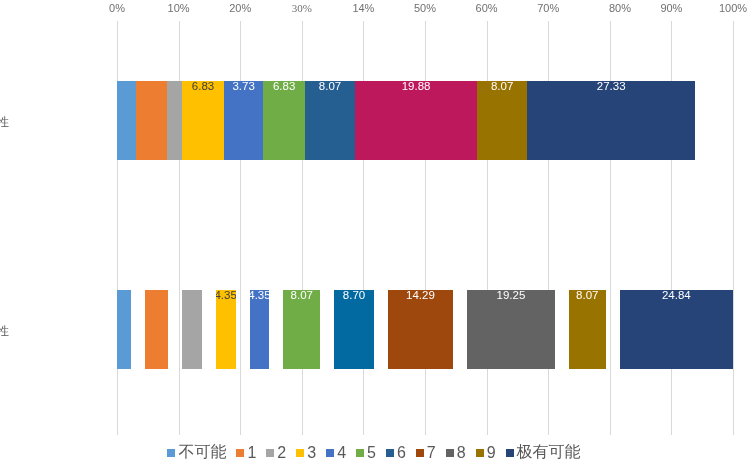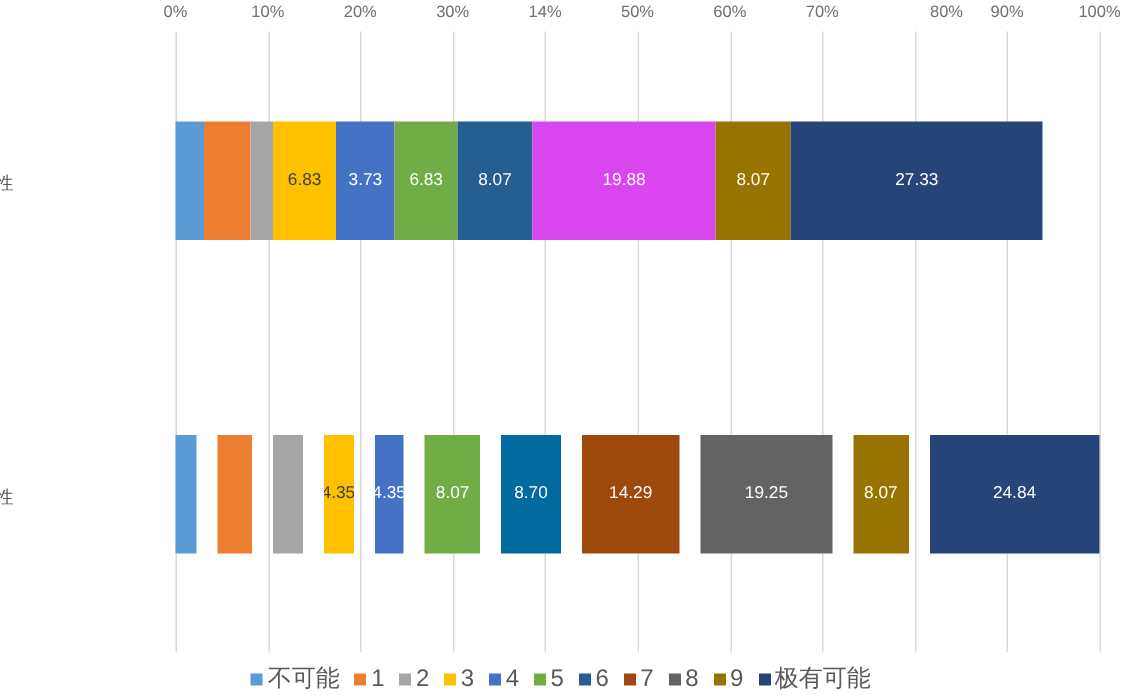--- a/index.html
+++ b/index.html
@@ -65,21 +65,20 @@
     display: flex;
     flex-direction: row;
     align-items: stretch;
   }
   .bar-row-1 { top: 60px; }
   .bar-row-2 { top: 269px; gap: 14px; }
 
   .segment {
     height: 79px;
     display: flex;
-    align-items: center;
     justify-content: center;
     box-sizing: border-box;
     overflow: hidden;
   }
   .segment-label {
     font-size: 11.5px;
     line-height: 1;
     white-space: nowrap;
     pointer-events: none;
   }
@@ -131,26 +130,26 @@
 </style>
 </head>
 <body>
 
 <div id="chart-root">
 
   <div class="axis-top">
       <div class="axis-tick-label" style="left: 0px;">0%</div>
       <div class="axis-tick-label" style="left: 61.6px;">10%</div>
       <div class="axis-tick-label" style="left: 123.2px;">20%</div>
-      <div class="axis-tick-label" style="left: 184.8px;">30%</div>
+      <div class="axis-tick-label" style="left: 184.8px; font-family: Liberation Serif, serif;">30%</div>
       <div class="axis-tick-label" style="left: 246.4px;">14%</div>
       <div class="axis-tick-label" style="left: 308px;">50%</div>
       <div class="axis-tick-label" style="left: 369.6px;">60%</div>
       <div class="axis-tick-label" style="left: 431.2px;">70%</div>
-      <div class="axis-tick-label" style="left: 498px; padding-left: 32px;">80%</div>
+      <div class="axis-tick-label" style="left: 487px; padding-left: 32px;">80%</div>
       <div class="axis-tick-label" style="left: 554.4px;">90%</div>
       <div class="axis-tick-label" style="left: 616px;">100%</div>
     </div>
 
   <div class="plot-area">
     <div>
         <div class="gridline" style="left: 0px; background: rgb(217, 217, 217);"></div>
         <div class="gridline" style="left: 61.6px; background: rgb(217, 217, 217);"></div>
         <div class="gridline" style="left: 123.2px; background: rgb(217, 217, 217);"></div>
         <div class="gridline" style="left: 184.8px; background: rgb(217, 217, 217);"></div>
@@ -171,21 +170,21 @@
         </div>
         <div class="segment" style="width: 39px; background: rgb(68, 114, 196);">
           <span class="segment-label lbl-light">3.73</span>
         </div>
         <div class="segment" style="width: 42.0728px; background: rgb(112, 173, 71);">
           <span class="segment-label lbl-light">6.83</span>
         </div>
         <div class="segment" style="width: 49.7112px; background: rgb(37, 94, 145);">
           <span class="segment-label lbl-light">8.07</span>
         </div>
-        <div class="segment" style="width: 122.461px; background: #d946ef;">
+        <div class="segment" style="width: 122.461px; background: #be185d;">
           <span class="segment-label lbl-light">19.88</span>
         </div>
         <div class="segment" style="width: 49.7112px; background: rgb(153, 115, 0);">
           <span class="segment-label lbl-light">8.07</span>
         </div>
         <div class="segment" style="width: 168.353px; background: rgb(38, 68, 120);">
           <span class="segment-label lbl-light">27.33</span>
         </div>
       </div>
     <div class="bar-row bar-row-2">

